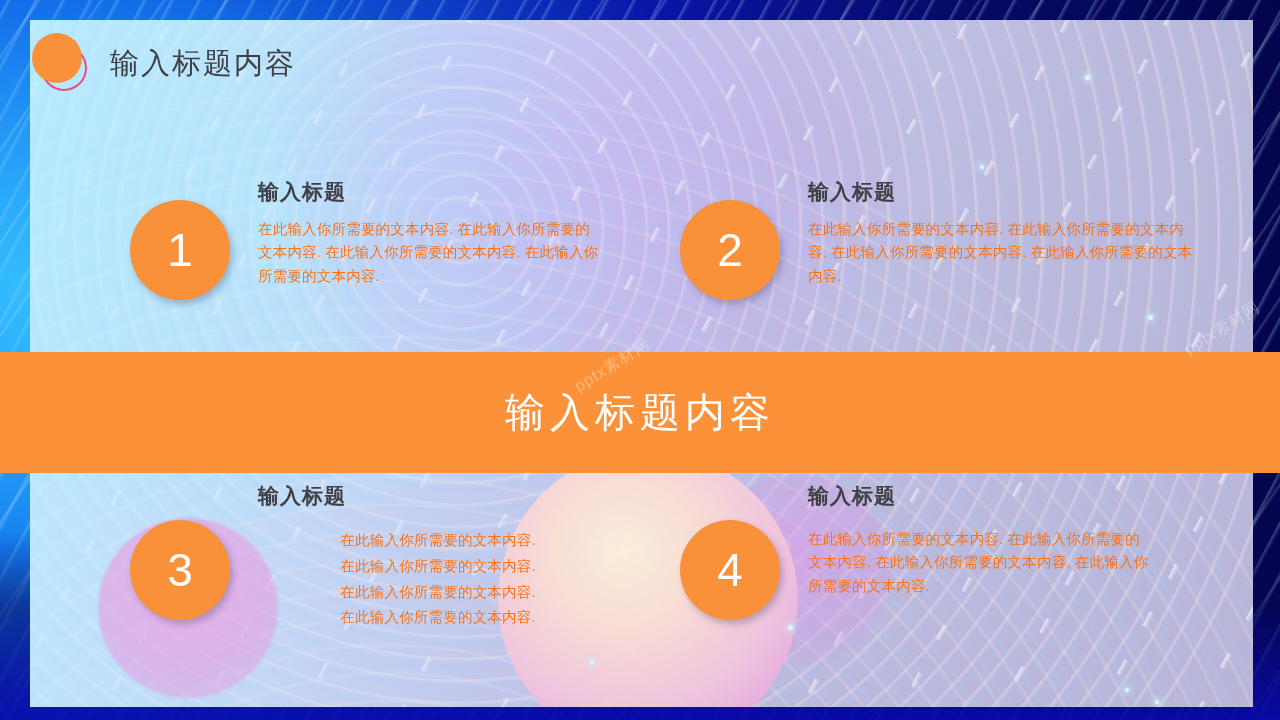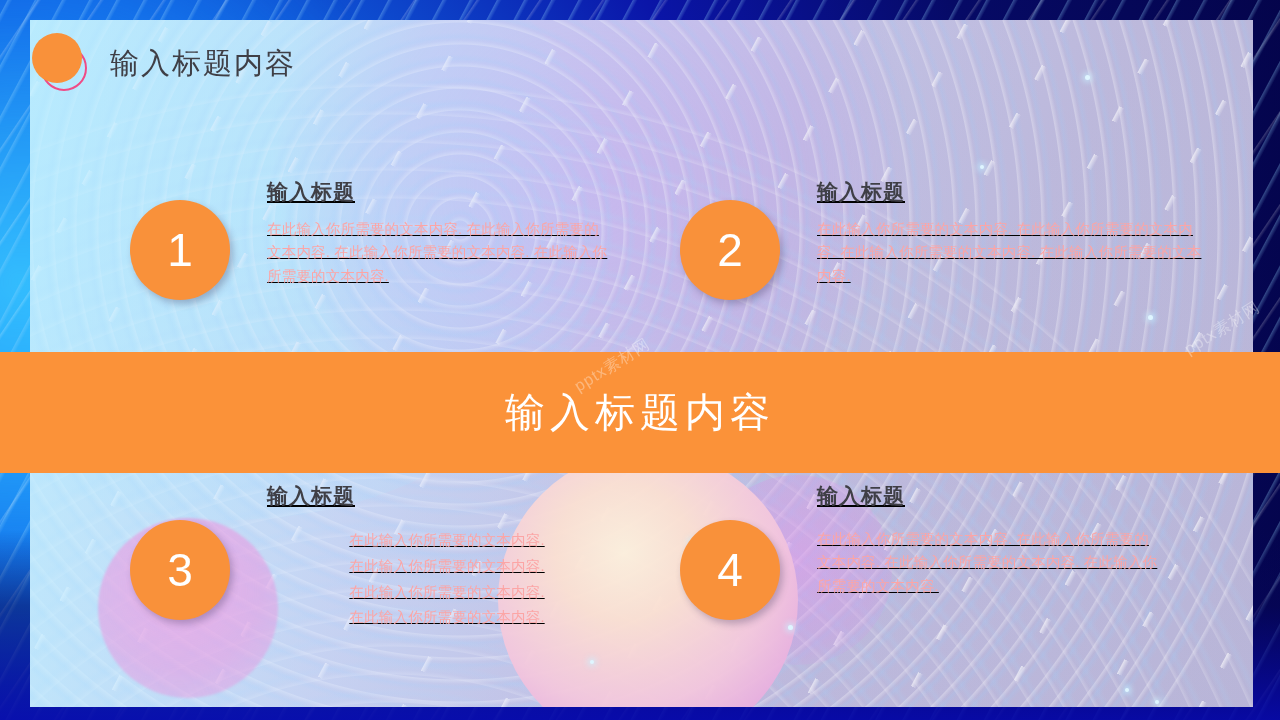--- a/index.html
+++ b/index.html
@@ -148,27 +148,27 @@
 
   
   .item{position:absolute;display:flex;align-items:flex-start;}
   .num-circle{
     flex:0 0 auto;width:100px;height:100px;border-radius:50%;
     background:#f9913a;color:#fff;
     display:flex;align-items:center;justify-content:center;
     font-size:46px;line-height:1;
     box-shadow:3px 4px 7px rgba(60,50,90,.30);
   }
-  .item-text{margin-left:37px;text-decoration:underline;}
+  .item-text{margin-left:28px;}
   .item-title{
     font-size:21px;font-weight:bold;color:#3f3f46;letter-spacing:1px;
     margin-bottom:10px;white-space:nowrap;
   }
   .item-body{
-    font-size:14.5px;line-height:1.62;color:#fca5a5;letter-spacing:.2px;
+    font-size:14.5px;line-height:1.62;color:#f97316;letter-spacing:.2px;
     white-space:pre-line;
   }
 
   #item-1{left:130px;top:200px;}
   #item-1 .item-text{width:345px;}
   #item-1 .item-title{margin-bottom:12px;margin-top:-22px;}
   #item-2{left:680px;top:200px;}
   #item-2 .item-text{width:390px;}
   #item-2 .item-title{margin-bottom:12px;margin-top:-22px;}
   #item-3{left:130px;top:520px;}

